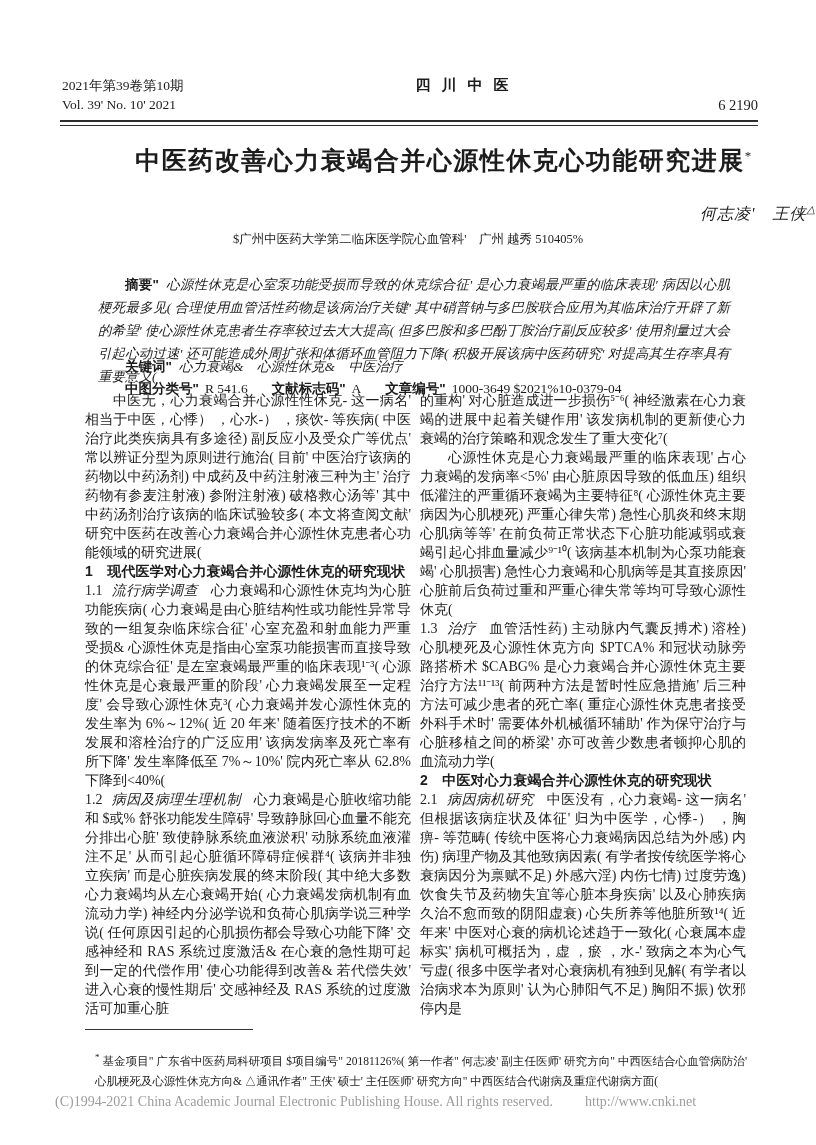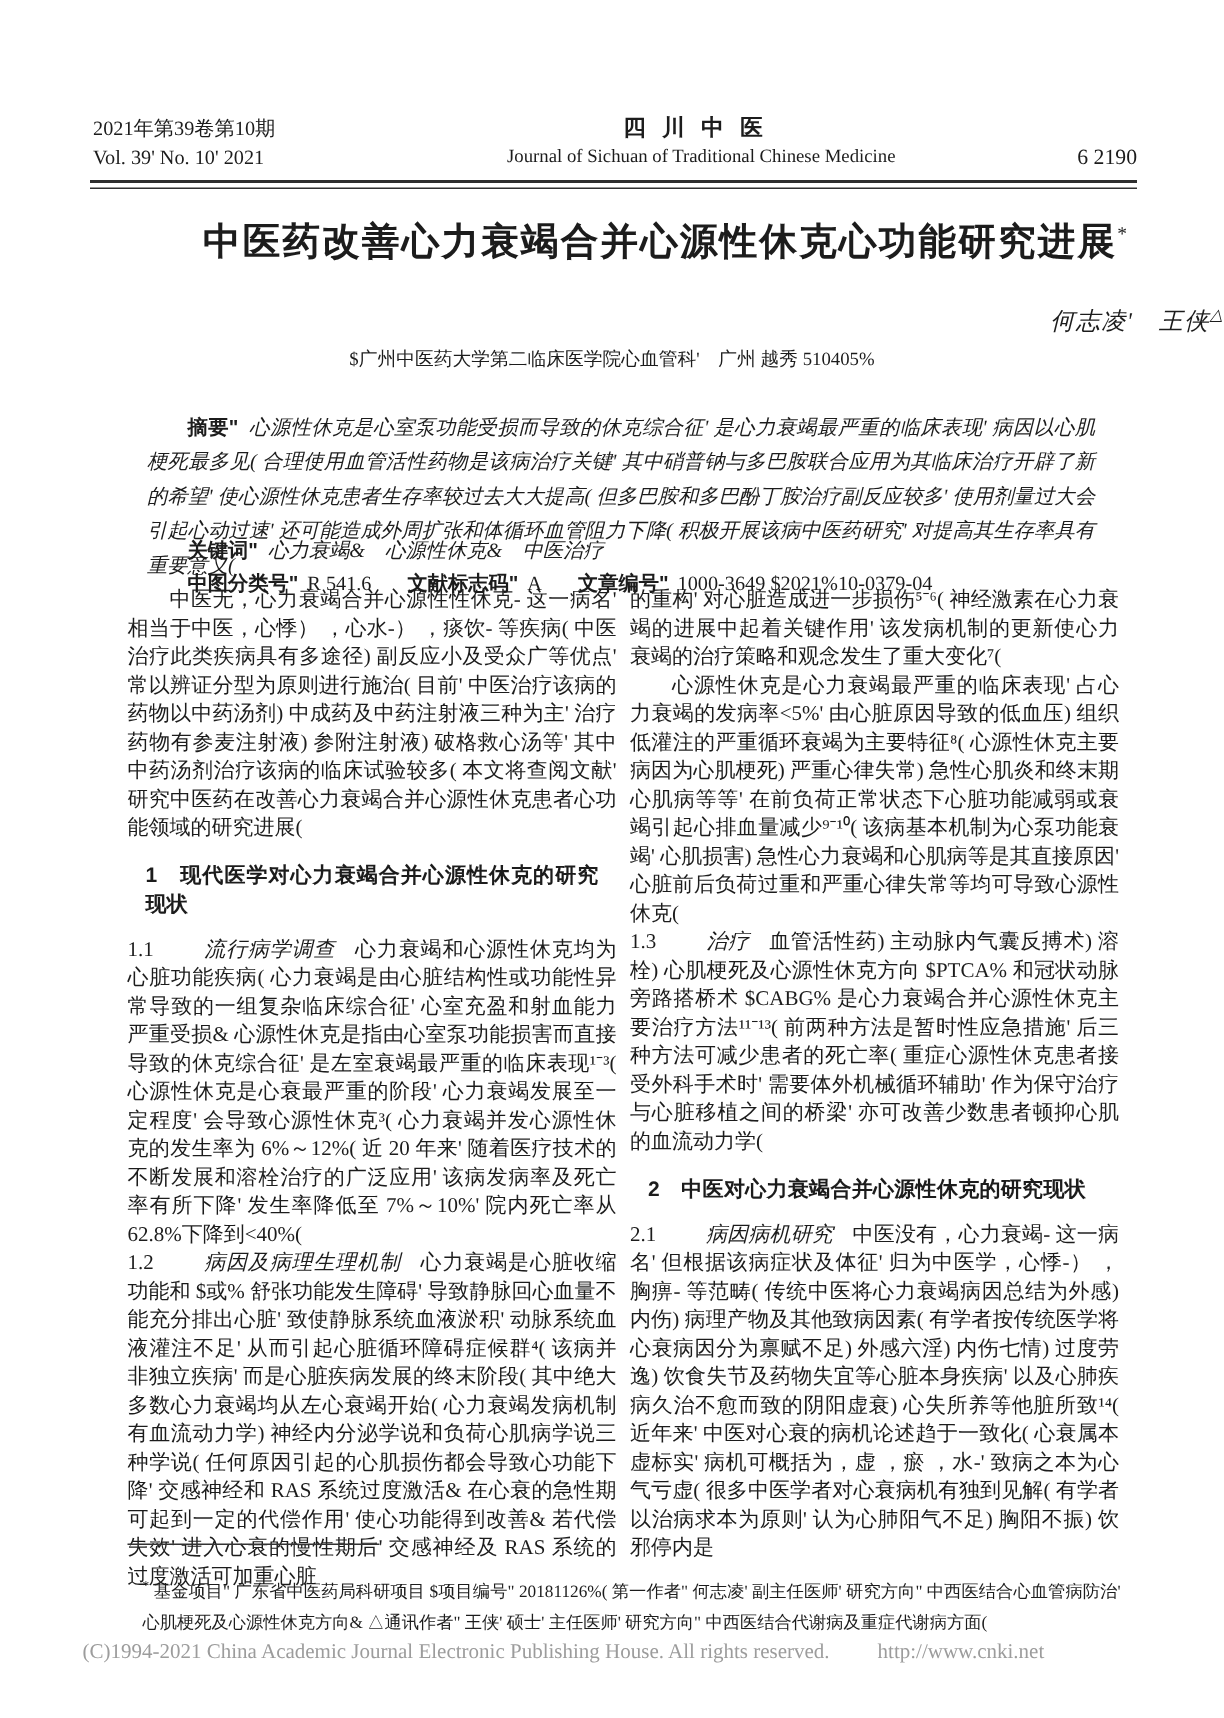--- a/index.html
+++ b/index.html
@@ -34,22 +34,22 @@
   .cls { position:absolute; top:366px; left:98px; right:86px; font-size:13.5px; text-indent:2em; }
   .cls .pair { margin-right:24px; white-space:nowrap; }
   .cls .blabel { margin-right:6px; }
   
   .columns { position:absolute; top:391px; left:85px; width:662px; display:flex; gap:9px;
              font-size:14px; line-height:19px; text-align:justify; }
   .col { width:326px; }
   p.para { margin:0; padding:0; }
   p.indent { text-indent:2em; }
   .lead-num { margin-right:9px; }
-  .lead-title { font-style:italic; margin-right:13px;margin-left:24px; }
-  h3.sec-h { margin:12px; padding:0; font-size:14px; line-height:19px; font-weight:bold;
+  .lead-title { font-style:italic; margin-right:13px; }
+  h3.sec-h { margin:0; padding:0; font-size:14px; line-height:19px; font-weight:bold;
              font-family:"Liberation Sans", sans-serif; letter-spacing:0.2px; }
   
   .fn-sep { position:absolute; top:1029px; left:85px; width:168px; border-top:1.3px solid #333; }
   .footnote { position:absolute; top:1035px; left:95px; width:652px;
               font-size:11.5px; line-height:21px; text-align:justify; }
   .footnote sup { font-size:9px; margin-right:3px; }
   
   .pfooter { position:absolute; top:1094px; left:55px; width:720px;
              font-size:14px; color:#9c9c9c; }
   .pfooter .url { margin-left:32px; }
@@ -59,21 +59,20 @@
 
 <div class="page">
 
   <div class="hdr">
     <div class="hdr-left">
       <div>2021年第39卷第10期</div>
       <div>Vol. 39'  No. 10'  2021</div>
     </div>
     <div class="hdr-center">
       <div class="j-cn">四川中医</div>
-      <div class="j-en">Journal of Sichuan of Traditional Chinese Medicine</div>
     </div>
     <div class="hdr-right">6 2190</div>
   </div>
   <div class="rule"></div>
 
   <div class="title"><span>中医药改善心力衰竭合并心源性休克心功能研究进展</span><sup>*</sup></div>
   <div class="authors"><span>何志凌'　王侠</span><sup>△</sup></div>
   <div class="affil">$广州中医药大学第二临床医学院心血管科'　广州 越秀 510405%</div>
 
   <p class="abstract"><span class="blabel">摘要"</span><span class="itext">心源性休克是心室泵功能受损而导致的休克综合征' 是心力衰竭最严重的临床表现' 病因以心肌梗死最多见( 合理使用血管活性药物是该病治疗关键' 其中硝普钠与多巴胺联合应用为其临床治疗开辟了新的希望' 使心源性休克患者生存率较过去大大提高( 但多巴胺和多巴酚丁胺治疗副反应较多' 使用剂量过大会引起心动过速' 还可能造成外周扩张和体循环血管阻力下降( 积极开展该病中医药研究' 对提高其生存率具有重要意义(</span></p>

